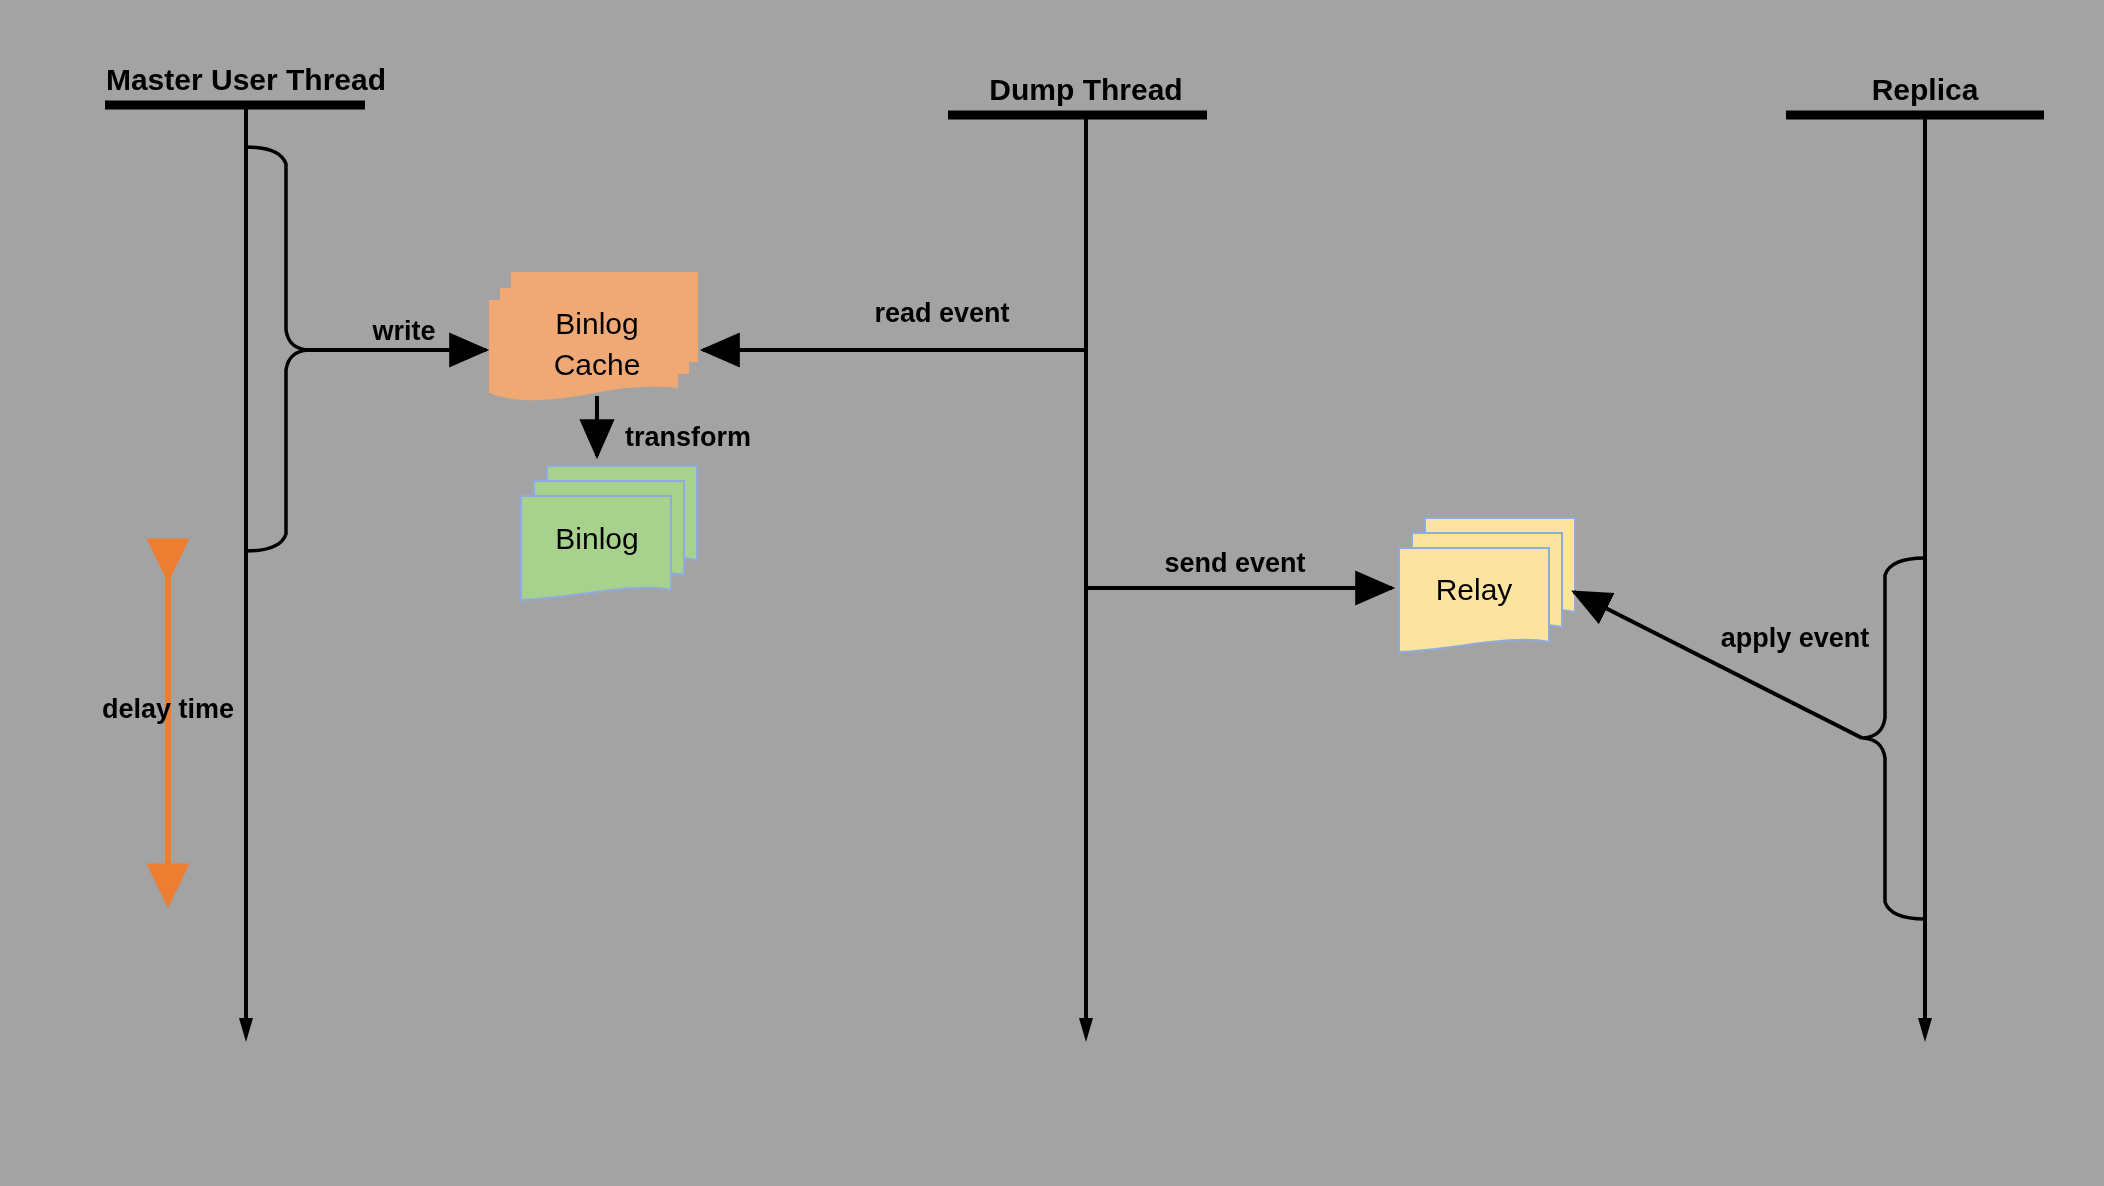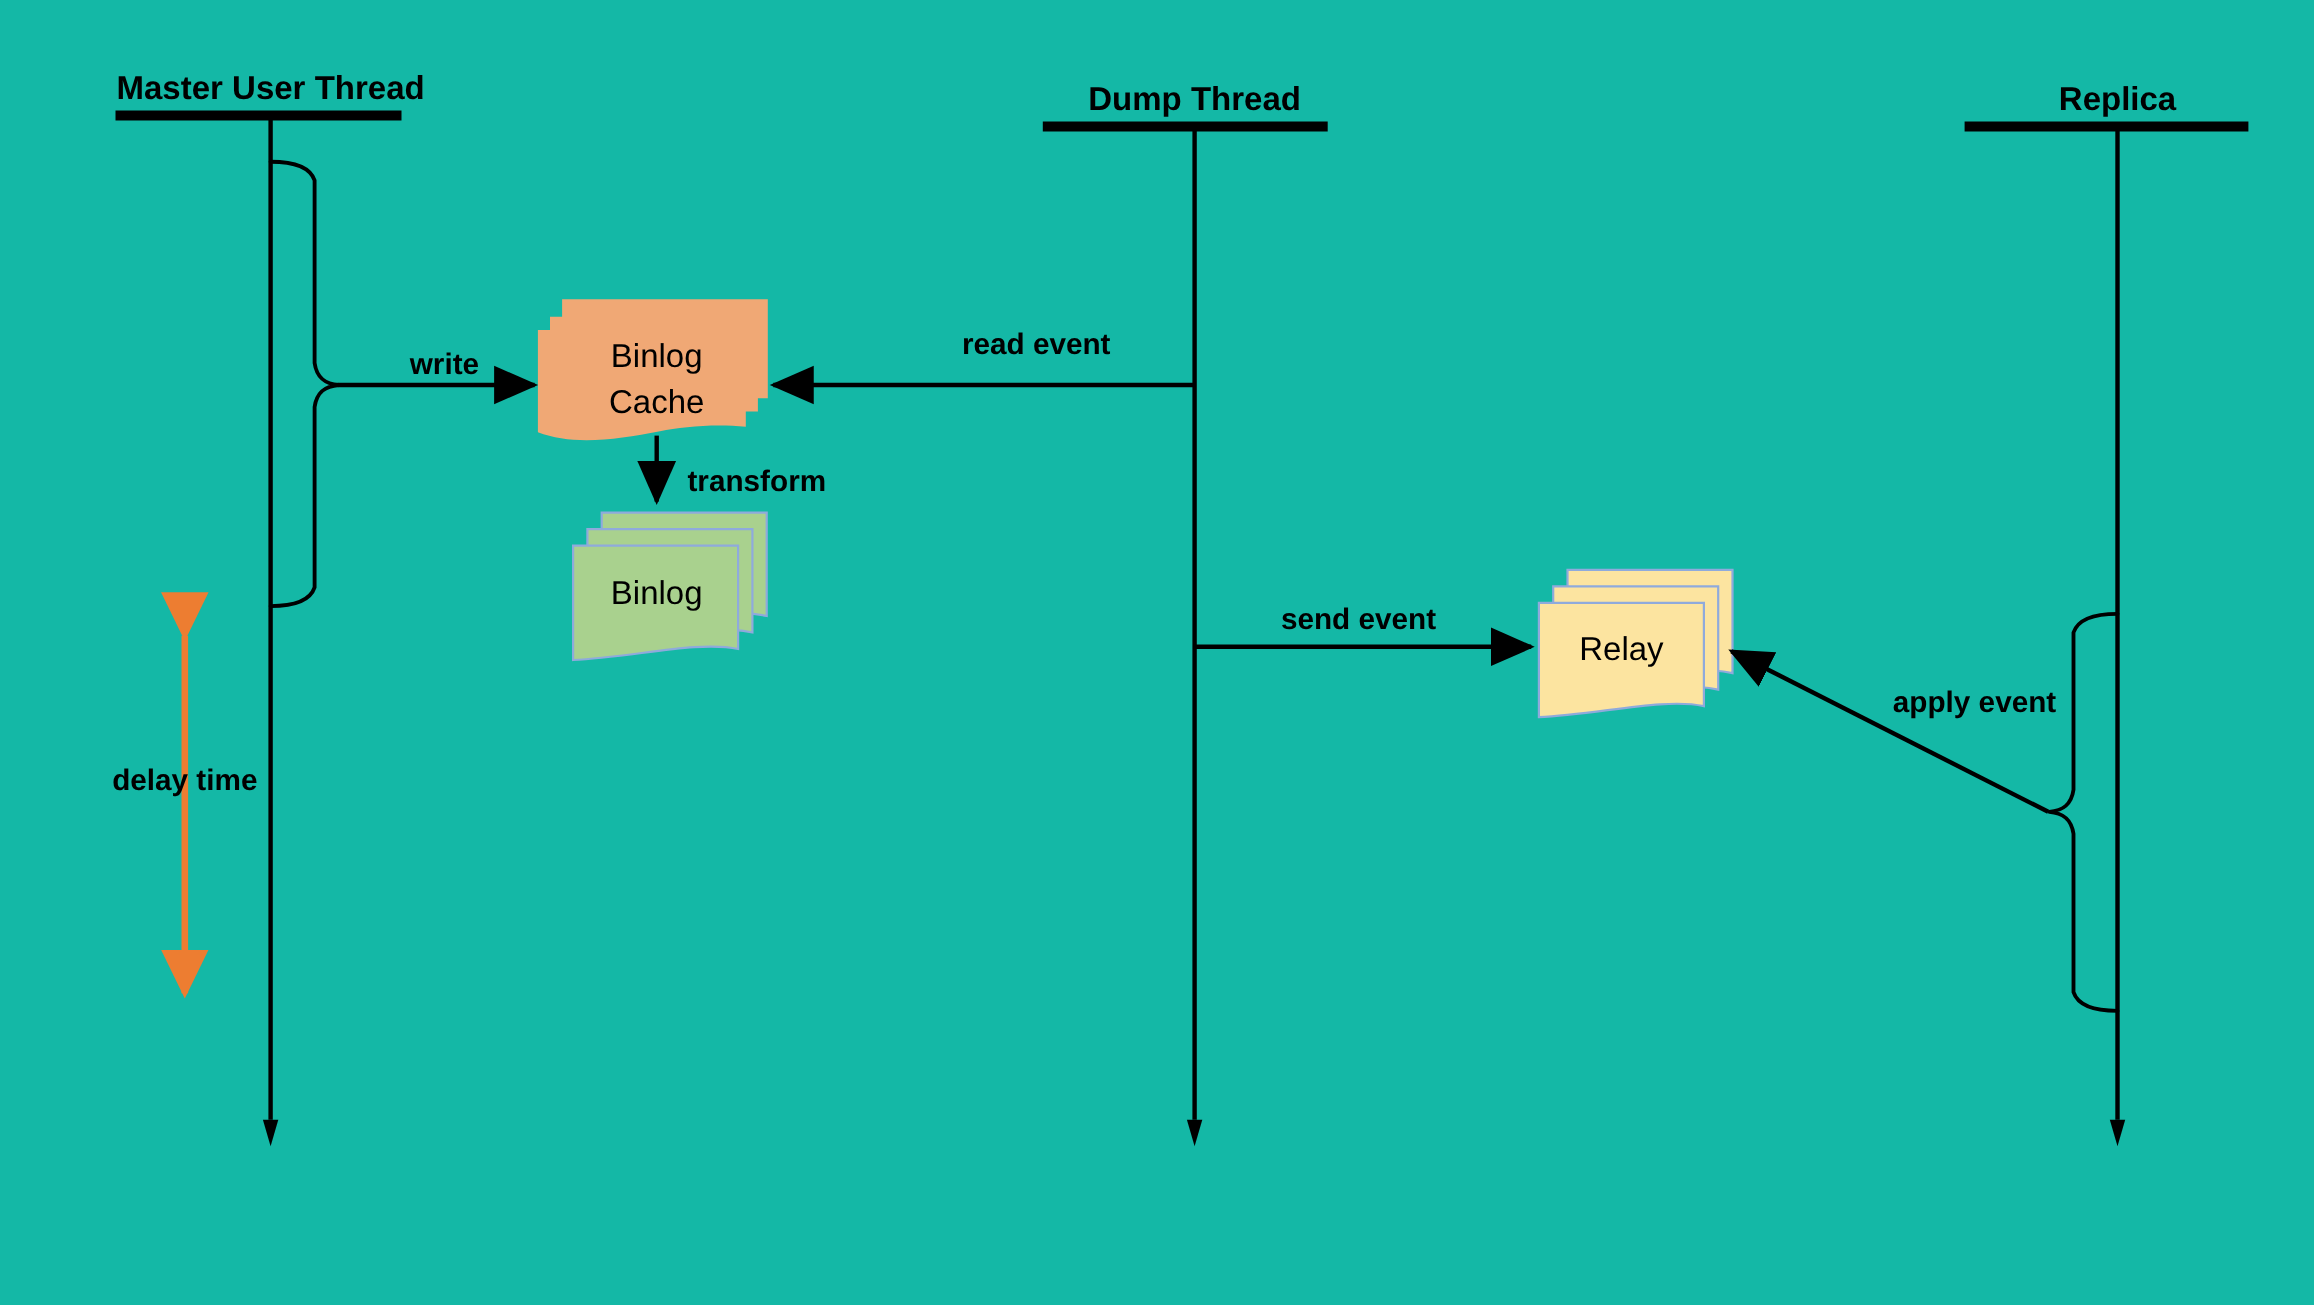--- a/index.html
+++ b/index.html
@@ -10,21 +10,21 @@
   body {
     width: 2104px;
     height: 1186px;
     font-family: "Liberation Sans", sans-serif;
     overflow: hidden;
   }
   #diagram-root {
     position: relative;
     width: 2104px;
     height: 1186px;
-    background: #14b8a6;
+    background: #a3a3a3;
   }
   #diagram-svg {
     position: absolute;
     top: 0;
     left: 0;
     width: 2104px;
     height: 1186px;
   }
   .lifeline-title {
     font-family: "Liberation Sans", sans-serif;

